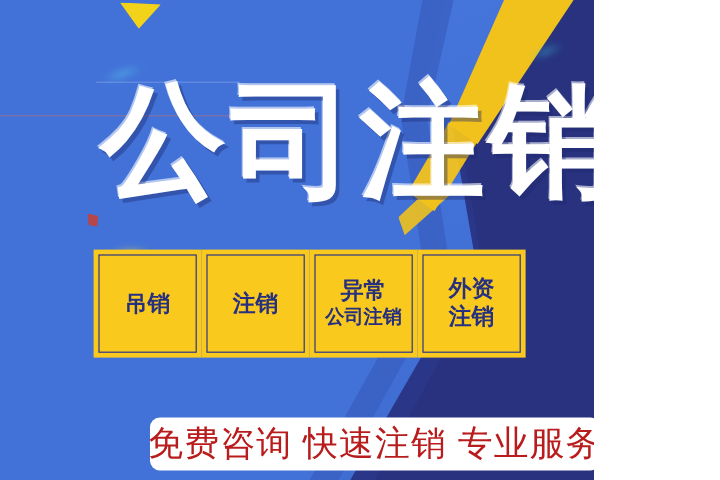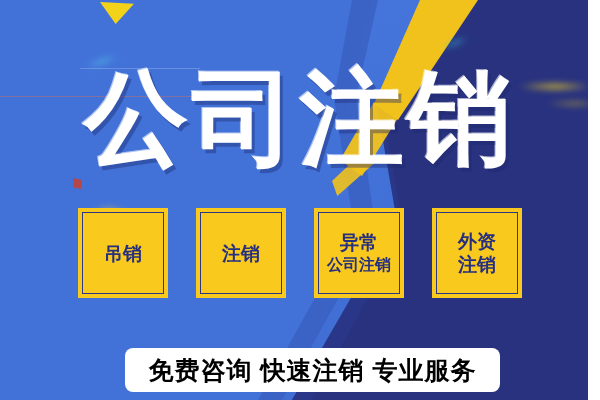--- a/index.html
+++ b/index.html
@@ -2,21 +2,21 @@
 <html><head>
 <meta charset="utf-8">
 <style>
   html, body {
     margin: 0;
     padding: 0;
     background: #ffffff;
   }
   #poster {
     position: relative;
-    width: 588px;
+    width: 495px;
     height: 400px;
     overflow: hidden;
     background: #4272d8;
     font-family: "Liberation Sans", "DejaVu Sans", sans-serif;
     user-select: none;
   }
 
   
   .bg-base {
     position: absolute;
@@ -155,23 +155,22 @@
   }
 
   
   .badges {
     position: absolute;
     left: 78px;
     top: 208px;
     width: 444px;
     height: 90px;
     display: flex;
-    justify-content: space-between;
+    justify-content: flex-start;
     align-items: stretch;
-    gap: 10px;
   }
   .badge {
     width: 90px;
     height: 90px;
     background: #fac91e;
     box-sizing: border-box;
     padding: 4px;
     display: flex;
     align-items: center;
     justify-content: center;
@@ -206,23 +205,23 @@
     top: 348px;
     width: 375px;
     height: 44px;
     background: #ffffff;
     border-radius: 8px;
     display: flex;
     align-items: center;
     justify-content: center;
   }
   .banner-text {
-    color: #000000;
-    font-size: 25px;
-    font-weight: 700;
+    color: #b91c1c;
+    font-size: 29px;
+    font-weight: 400;
     letter-spacing: 1px;
     white-space: nowrap;
   }
 </style>
 </head>
 <body>
 
 <div id="poster">
 
   <div class="bg-base"></div>

